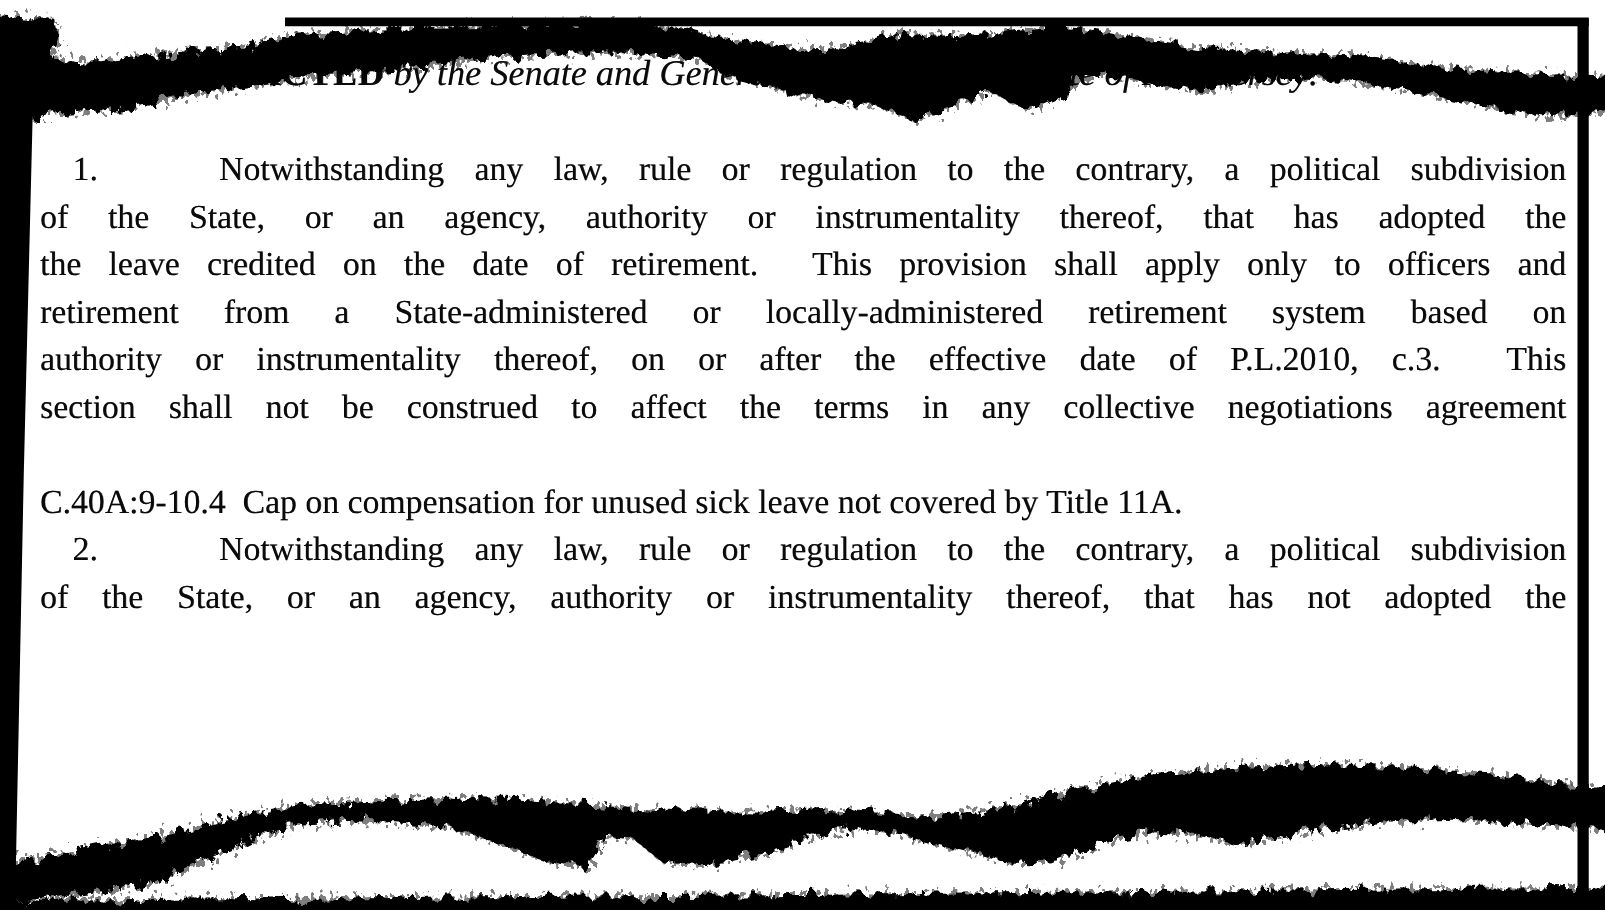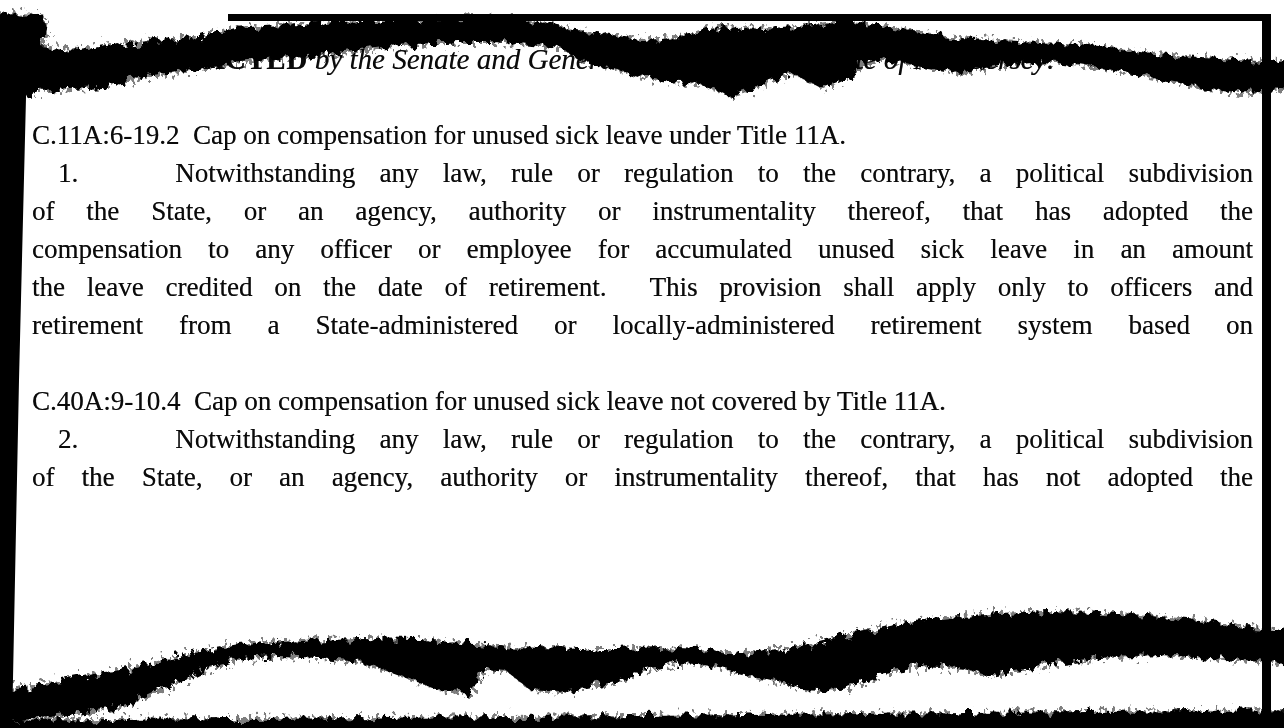--- a/index.html
+++ b/index.html
@@ -39,26 +39,26 @@
   <svg class="frame" viewBox="0 0 1284 728" aria-hidden="true">
     <polygon points="228,14 1271,14 1271,21 228,21" fill="#000"></polygon>
     <polygon points="1262,15 1271,15 1271,728 1262,728" fill="#000"></polygon>
     <polygon points="0,16 28,17 19,380 12,728 0,728" fill="#000"></polygon>
   </svg>
 
   <div class="textblock">
     <p class="clause"><span class="b">BE IT ENACTED</span><span class="i"> by the Senate and General Assembly of the State of New Jersey:</span></p>
     <div id="sections">
         <div class="section">
-          <div class="line heading">C.11A:6-19.2&nbsp; Cap on compensation for unused sick leave under Title 11A.</div>
           <div class="line j ind">1.&nbsp;&nbsp;&nbsp; Notwithstanding any law, rule or regulation to the contrary, a political subdivision</div>
           <div class="line j">of the State, or an agency, authority or instrumentality thereof, that has adopted the</div>
-          <div class="line j">compensation to any officer or employee for accumulated unused sick leave in an amount</div>
           <div class="line j">the leave credited on the date of retirement.&nbsp; This provision shall apply only to officers and</div>
           <div class="line j">retirement from a State-administered or locally-administered retirement system based on</div>
+          <div class="line j">authority or instrumentality thereof, on or after the effective date of P.L.2010, c.3.&nbsp; This</div>
+          <div class="line j">section shall not be construed to affect the terms in any collective negotiations agreement</div>
         </div>
         <div class="section gap-before">
           <div class="line heading">C.40A:9-10.4&nbsp; Cap on compensation for unused sick leave not covered by Title 11A.</div>
           <div class="line j ind">2.&nbsp;&nbsp;&nbsp; Notwithstanding any law, rule or regulation to the contrary, a political subdivision</div>
           <div class="line j">of the State, or an agency, authority or instrumentality thereof, that has not adopted the</div>
         </div>
       </div>
   </div>
 
   <svg class="tears" viewBox="0 0 1284 728" aria-hidden="true">

